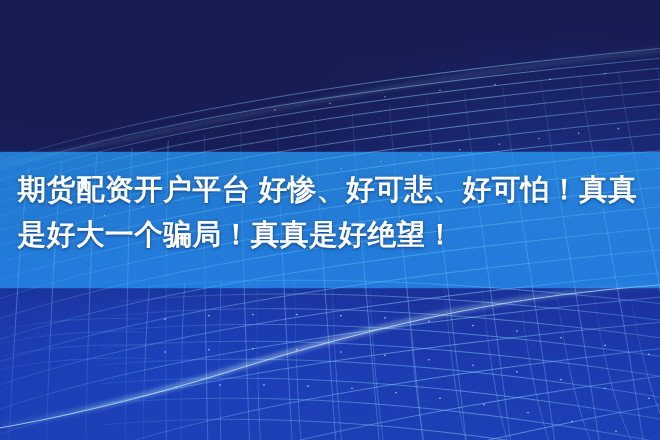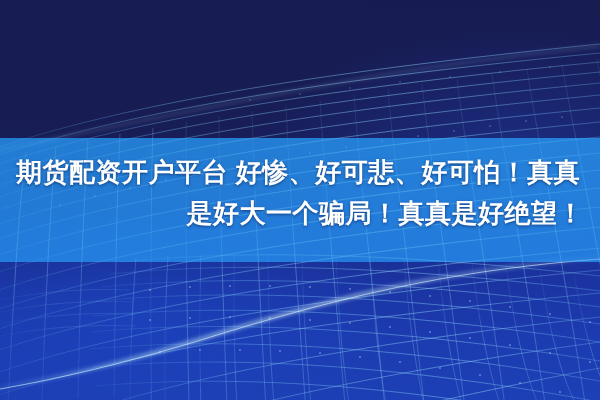--- a/index.html
+++ b/index.html
@@ -5,21 +5,21 @@
   html, body {
     margin: 0;
     padding: 0;
     background: #0d1030;
   }
   #banner {
     position: relative;
     width: 600px;
     height: 400px;
     overflow: hidden;
-    font-family: Liberation Sans, sans-serif;
+    font-family: Liberation Serif, serif;
     background: #0c4a6e;
   }
 
   
   .bg-base {
     position: absolute;
     inset: 0;
     background:
       radial-gradient(120% 90% at 12% 4%, #171c52 0%, #171c52 22%, rgba(23,28,82,0) 62%),
       linear-gradient(178deg,
@@ -90,21 +90,21 @@
     color: #ffffff;
     font-size: 26px;
     font-weight: bold;
     line-height: 41px;
     letter-spacing: 0.5px;
     text-align: center;
     text-shadow: 0 1px 3px rgba(4,14,60,0.55);
     white-space: normal;
   }
   .headline .line1 { display: block; text-align: left; }
-  .headline .line2 { display: block; text-align: right; }
+  .headline .line2 { display: block; text-align: left; }
 </style>
 </head>
 <body>
 
 <div id="banner">
 
   <div class="bg-base"></div>
   <div class="bg-glow-left"></div>
   <div class="bg-glow-right"></div>
 

